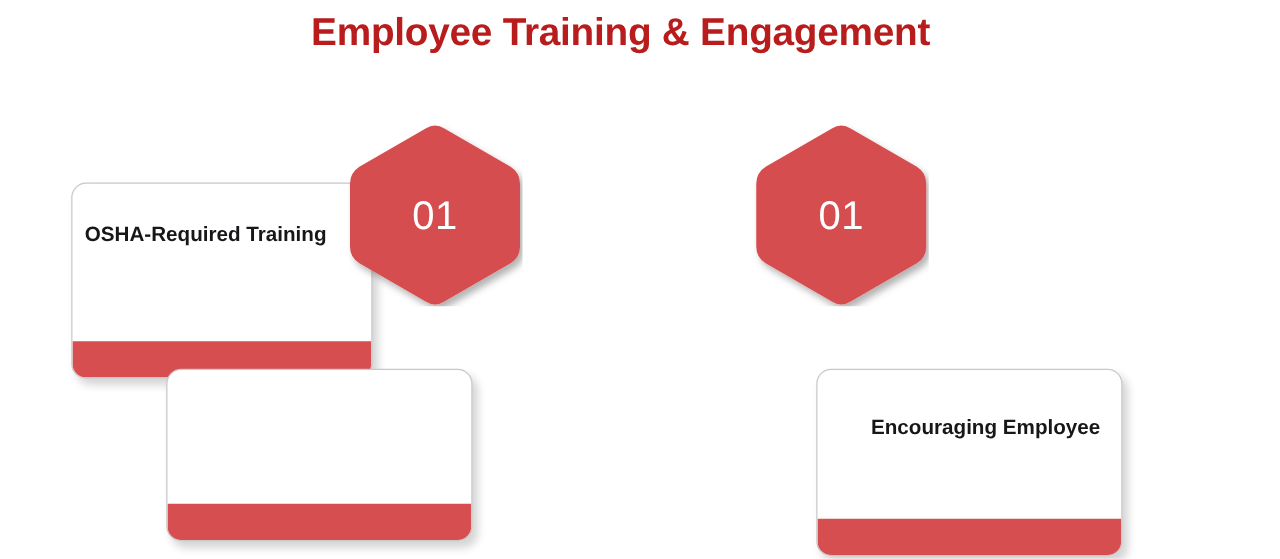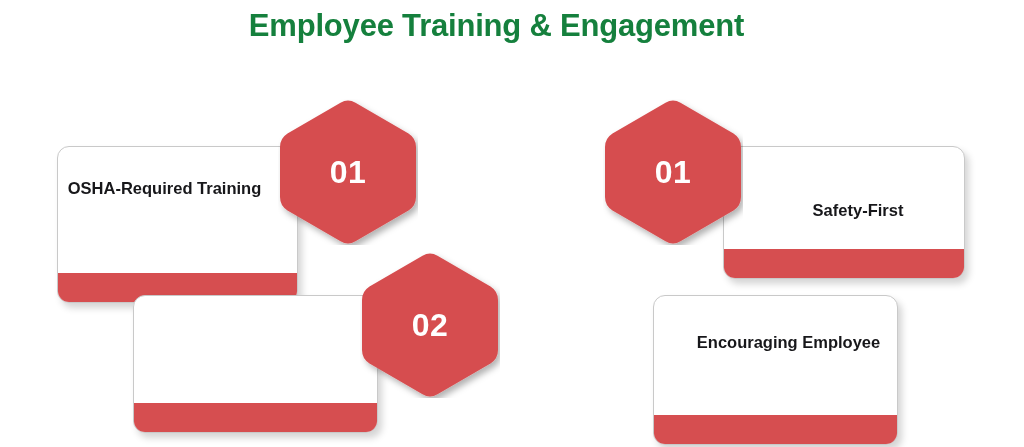--- a/index.html
+++ b/index.html
@@ -23,21 +23,21 @@
 
   
   #title {
     position: absolute;
     left: 0;
     top: 8px;
     width: 993px;
     text-align: center;
     font-size: 31px;
     font-weight: bold;
-    color: #15803d;
+    color: #b91c1c;
     letter-spacing: -0.2px;
     white-space: nowrap;
   }
 
   
   .card {
     position: absolute;
     background: #ffffff;
     border: 1px solid #c9c9c9;
     border-radius: 12px;
@@ -95,21 +95,21 @@
   .hex-num {
     position: absolute;
     left: 0;
     top: 0;
     width: 140px;
     height: 146px;
     display: flex;
     align-items: center;
     justify-content: center;
     font-size: 32px;
-    font-weight: bold;
+    font-weight: normal;
     color: #ffffff;
     letter-spacing: 0.5px;
   }
 
   #hex-1 { left: 278px; top: 99px; }
   #hex-2 { left: 360px; top: 252px; }
   #hex-3 { left: 525px; top: 252px; }
   #hex-4 { left: 603px; top: 99px; }
 </style>
 </head>
@@ -126,52 +126,35 @@
 
   <div class="card" id="card-2">
     <div class="card-bar"></div>
   </div>
 
   <div class="card" id="card-3">
     <div class="card-label">Encouraging Employee</div>
     <div class="card-bar"></div>
   </div>
 
-  <div class="card" id="card-4">
-    <div class="card-label">Safety-First</div>
-    <div class="card-bar"></div>
-  </div>
 
   <div class="hex" id="hex-1">
     <svg class="hex-shape" viewBox="0 0 140 146">
       <defs>
         <filter id="hexshadow1" x="-30%" y="-30%" width="170%" height="170%">
           <feDropShadow dx="3" dy="4" stdDeviation="3" flood-color="#000000" flood-opacity="0.30"></feDropShadow>
         </filter>
       </defs>
       <path filter="url(#hexshadow1)" fill="#D64E50" d="M 62.5 3.8 Q 70 -1 77.5 3.8 L 130.5 34.4 Q 138 39.2 138 47.9 L 138 98.1
            Q 138 106.8 130.5 111.6 L 77.5 142.2 Q 70 147 62.5 142.2 L 9.5 111.6
            Q 2 106.8 2 98.1 L 2 47.9 Q 2 39.2 9.5 34.4 Z"></path>
     </svg>
     <div class="hex-num">01</div>
   </div>
 
-  <div class="hex" id="hex-2">
-    <svg class="hex-shape" viewBox="0 0 140 146">
-      <defs>
-        <filter id="hexshadow2" x="-30%" y="-30%" width="170%" height="170%">
-          <feDropShadow dx="3" dy="4" stdDeviation="3" flood-color="#000000" flood-opacity="0.30"></feDropShadow>
-        </filter>
-      </defs>
-      <path filter="url(#hexshadow2)" fill="#D64E50" d="M 62.5 3.8 Q 70 -1 77.5 3.8 L 130.5 34.4 Q 138 39.2 138 47.9 L 138 98.1
-           Q 138 106.8 130.5 111.6 L 77.5 142.2 Q 70 147 62.5 142.2 L 9.5 111.6
-           Q 2 106.8 2 98.1 L 2 47.9 Q 2 39.2 9.5 34.4 Z"></path>
-    </svg>
-    <div class="hex-num">02</div>
-  </div>
 
 
   <div class="hex" id="hex-4">
     <svg class="hex-shape" viewBox="0 0 140 146">
       <defs>
         <filter id="hexshadow4" x="-30%" y="-30%" width="170%" height="170%">
           <feDropShadow dx="3" dy="4" stdDeviation="3" flood-color="#000000" flood-opacity="0.30"></feDropShadow>
         </filter>
       </defs>
       <path filter="url(#hexshadow4)" fill="#D64E50" d="M 62.5 3.8 Q 70 -1 77.5 3.8 L 130.5 34.4 Q 138 39.2 138 47.9 L 138 98.1

